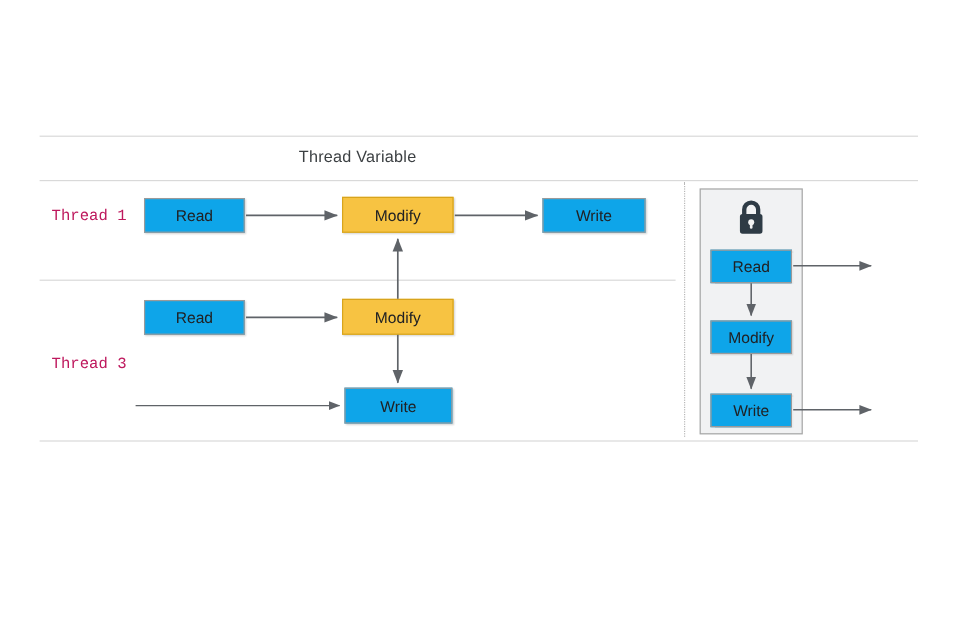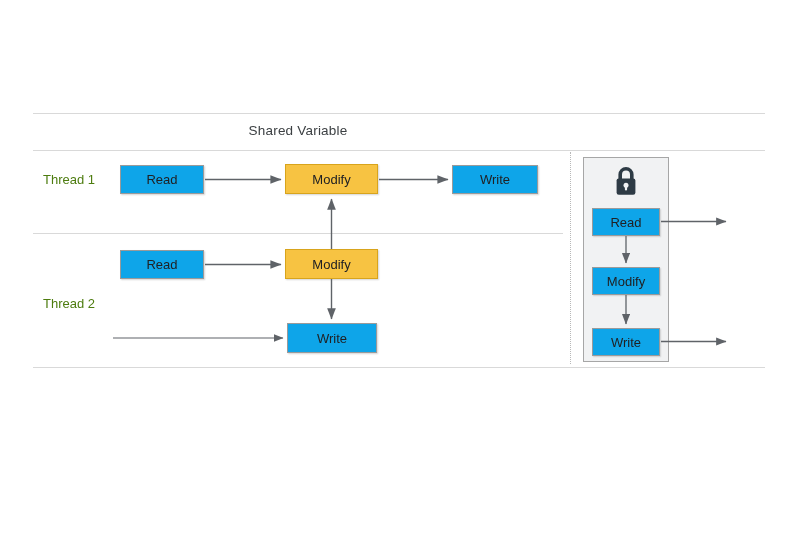--- a/index.html
+++ b/index.html
@@ -41,22 +41,23 @@
     color: #3c4043;
     letter-spacing: .2px;
     white-space: nowrap;
     text-align: center;
   }
 
   
   .thread-label {
     position: absolute;
     font-size: 13px;
-    color: #4d7c0f;
+    color: #be185d;
     white-space: nowrap;
+    font-family: Liberation Mono, monospace;
   }
 
   
   .box {
     position: absolute;
     box-sizing: border-box;
     border: 1px solid #9a9a9a;
     background: #0ea5e9;
     display: flex;
     align-items: center;
@@ -100,24 +101,24 @@
 
 <div id="canvas">
 
   <div class="hrule" style="left:33px; top:113px; width:732px;"></div>
   <div class="hrule" style="left:33px; top:150px; width:732px;"></div>
   <div class="hrule" style="left:33px; top:233px; width:530px;"></div>
   <div class="hrule" style="left:33px; top:367px; width:732px;"></div>
 
   <div class="vdotted" style="left:570px; top:152px; height:212px;"></div>
 
-  <div class="section-title" style="left:33px; top:123px; width:530px;">Shared Variable</div>
+  <div class="section-title" style="left:33px; top:123px; width:530px;">Thread Variable</div>
 
   <div class="thread-label" style="left:43px; top:172px;">Thread 1</div>
-  <div class="thread-label" style="left:43px; top:296px;">Thread 2</div>
+  <div class="thread-label" style="left:43px; top:296px;">Thread 3</div>
 
   <div class="box" style="left:120px; top:165px; width:84px; height:29px;">Read</div>
 
   <div class="box highlight" style="left:285px; top:164px; width:93px; height:30px;">Modify</div>
 
   <div class="box" style="left:452px; top:165px; width:86px; height:29px;">Write</div>
 
   <div class="box" style="left:120px; top:250px; width:84px; height:29px;">Read</div>
 
   <div class="box highlight" style="left:285px; top:249px; width:93px; height:30px;">Modify</div>

